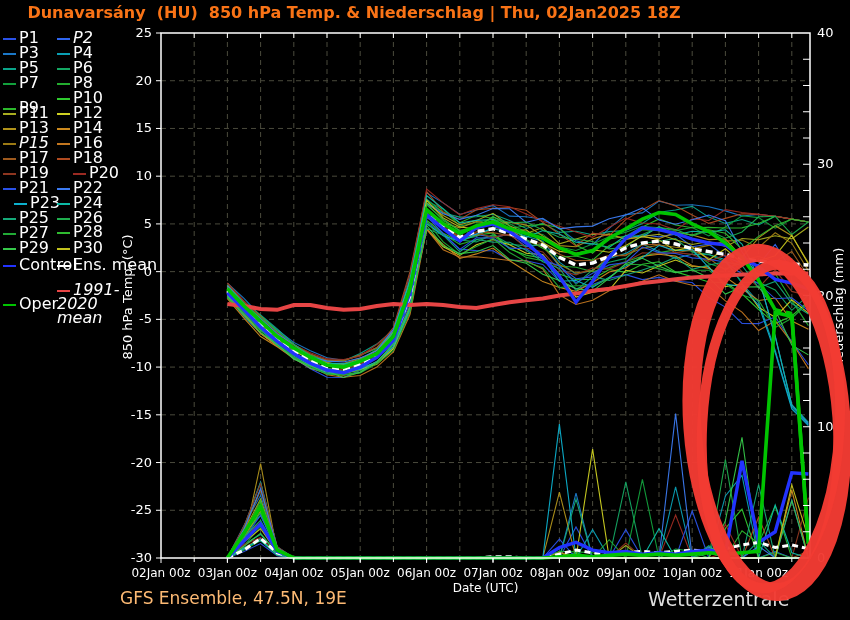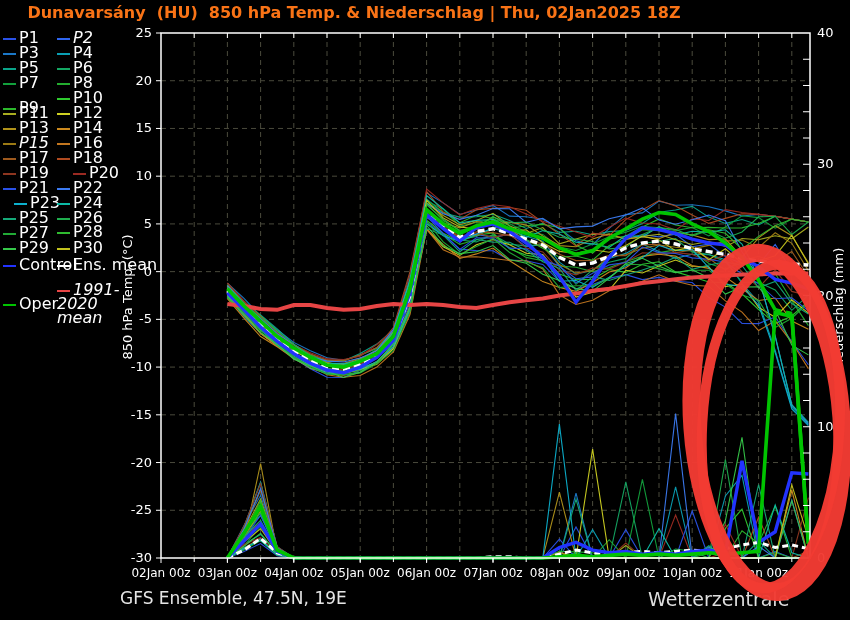--- a/index.html
+++ b/index.html
@@ -14,21 +14,21 @@
   #chart-svg,#overlay-svg{position:absolute;left:0;top:0;}
   #chart-svg{z-index:1;}
   #overlay-svg{z-index:5;pointer-events:none;}
   .axis-text{fill:#fff;}
   #xlab{position:absolute;left:161px;top:581px;width:649px;text-align:center;
         font-size:12px;color:#fff;z-index:2;}
   #ylab-left{position:absolute;left:127px;top:297px;transform:translate(-50%,-50%) rotate(-90deg);
         white-space:nowrap;font-size:13px;color:#fff;z-index:2;}
   #ylab-right{position:absolute;left:838px;top:310px;transform:translate(-50%,-50%) rotate(-90deg);
         white-space:nowrap;font-size:13px;color:#fff;z-index:2;}
-  #footer-left{position:absolute;left:120px;top:588px;font-size:17px;color:#e5e5e5;z-index:2;}
+  #footer-left{position:absolute;left:120px;top:588px;font-size:17px;color:#fdba74;z-index:2;}
   #watermark{position:absolute;left:648px;top:588px;font-size:19px;color:#ddd;z-index:2;}
 </style>
 </head>
 <body>
 
 <div id="stage">
   <div id="title">Dunavarsány  (HU)  850 hPa Temp. &amp; Niederschlag | Thu, 02Jan2025 18Z</div>
   <div id="legend">
       <div class="lg-item" style="left: 3px; top: 31px;"><span class="lg-sw" style="background: rgb(42, 82, 232);"></span><span>P1</span></div>
       <div class="lg-item" style="left: 57px; top: 31px; font-style: italic;"><span class="lg-sw" style="background: rgb(47, 102, 240);"></span><span>P2</span></div>
@@ -269,20 +269,21 @@
       <line x1="803" y1="59.25" x2="810" y2="59.25" stroke="#fff" stroke-width="1"></line>
       <text x="817" y="37" text-anchor="start" font-size="13" class="axis-text">40</text>
       <text x="817" y="168.25" text-anchor="start" font-size="13" class="axis-text">30</text>
       <text x="817" y="299.5" text-anchor="start" font-size="13" class="axis-text">20</text>
       <text x="817" y="430.75" text-anchor="start" font-size="13" class="axis-text">10</text>
       <text x="817" y="562" text-anchor="start" font-size="13" class="axis-text">0</text>
     </svg>
 
   <div id="ylab-left">850 hPa Temp. (°C)</div>
   <div id="ylab-right">Niederschlag (mm)</div>
+  <div id="xlab">Date (UTC)</div>
   <div id="footer-left">GFS Ensemble, 47.5N, 19E</div>
   <div id="watermark">Wetterzentrale</div>
 
   <svg id="overlay-svg" width="850" height="620">
       <ellipse cx="766.9000000000001" cy="422.45454545454544" rx="74.7" ry="169.9090909090909" transform="rotate(-4 766.9000000000001 422.45454545454544)" fill="none" stroke="#f23b33" stroke-width="18" stroke-linecap="round" opacity="0.97"></ellipse>
       <ellipse cx="770.9000000000001" cy="426.45454545454544" rx="68.7" ry="161.9090909090909" transform="rotate(3 770.9000000000001 426.45454545454544)" fill="none" stroke="#f23b33" stroke-width="10" stroke-linecap="round" opacity="0.97"></ellipse>
     </svg>
 </div>
 
 </body></html>

